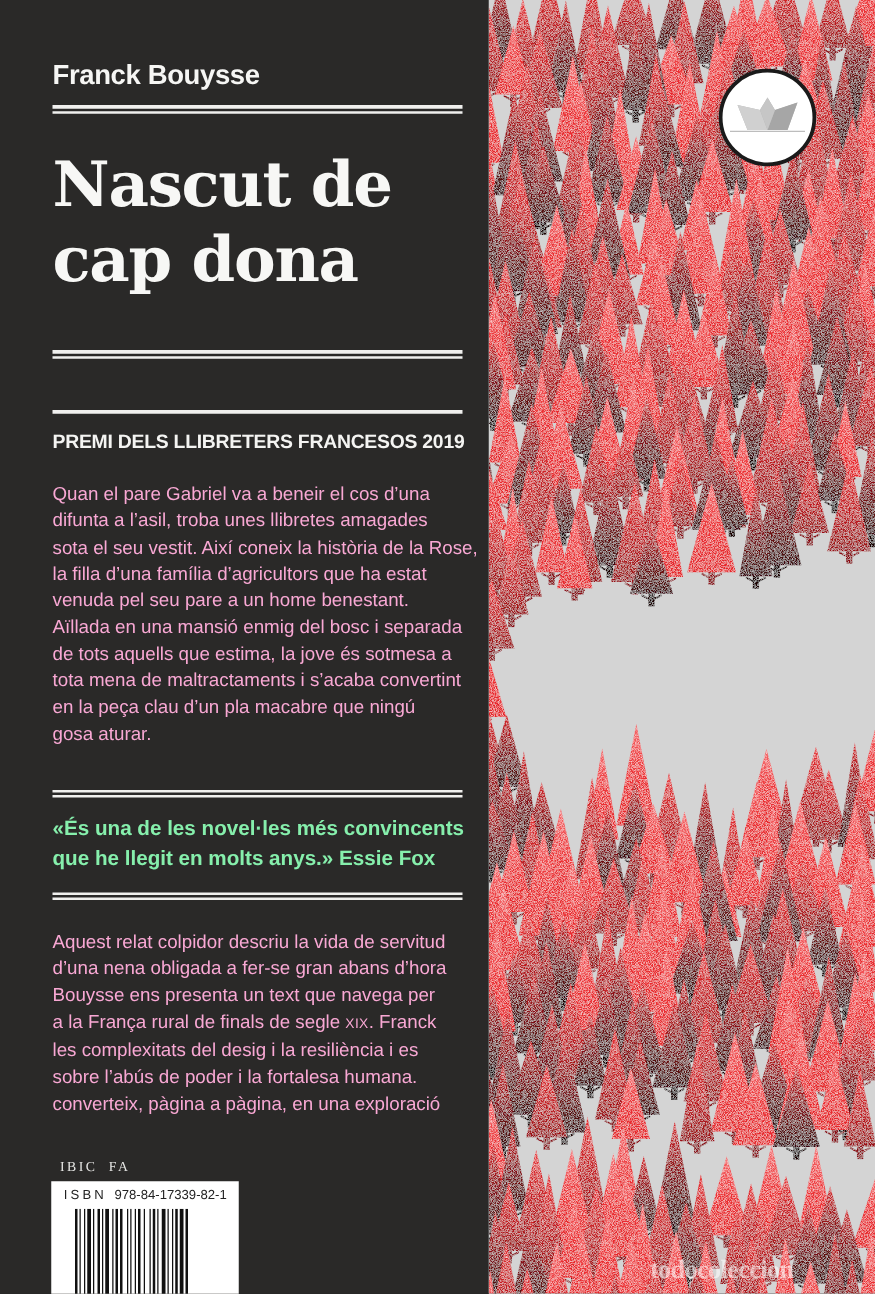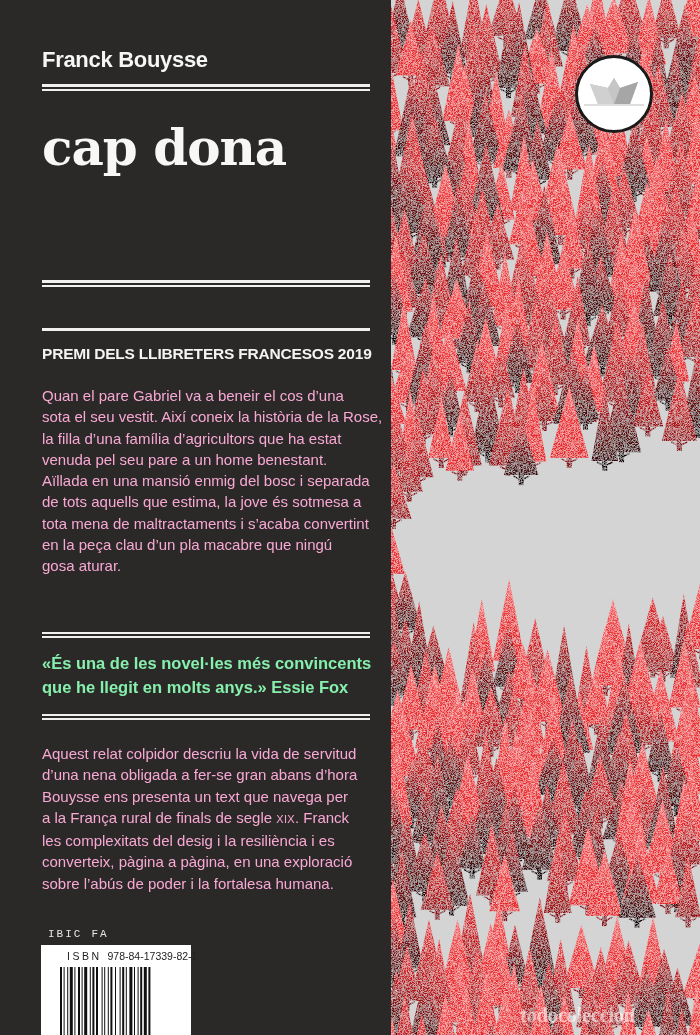--- a/index.html
+++ b/index.html
@@ -39,28 +39,28 @@
     .synopsis div, .blurb div { white-space: nowrap; }
     .quote {
       position: absolute; left: 42px; top: 651px; width: 330px;
       font-family: "Liberation Sans", sans-serif; font-weight: bold; font-size: 16.5px; line-height: 24px; color: #86efac;
     }
     .quote div { white-space: nowrap; }
     .blurb { top: 743px; }
     .smallcaps { font-size: 11px; letter-spacing: 0.3px; }
     .ibic {
       position: absolute; left: 48px; top: 928px;
-      font-family: Liberation Mono, monospace; font-size: 11px; letter-spacing: 2px; color: #e6e6e4;
+      font-family: Liberation Serif, serif; font-size: 11px; letter-spacing: 2px; color: #e6e6e4;
     }
     .ibic span + span { margin-left: 9px; }
     .barcode-box {
       position: absolute; left: 41px; top: 945px; width: 150px; height: 95px; background: #ffffff;
     }
     .isbn {
-      position: absolute; left: 26px; top: 5px;
+      position: absolute; left: 10px; top: 5px;
       font-family: "Liberation Sans", sans-serif; font-size: 10.5px; color: #222; white-space: nowrap;
     }
     .isbn .lbl { letter-spacing: 2.5px; margin-right: 6px; }
     .bars { position: absolute; left: 19px; top: 22px; width: 125px; height: 75px; }
     .art {
       position: absolute; left: 391px; top: 0; width: 309px; height: 1035px; overflow: hidden;
       background: #d6d6d6;
     }
     .art svg { display: block; }
     .logo {
@@ -81,37 +81,39 @@
 
   <div class="panel">
     <div class="author">Franck Bouysse</div>
 
     <div class="rule" style="top:84px;">
       <div class="l"></div>
         <div class="l2"></div>
     </div>
 
     <div class="title">
+      <div>Nascut de</div>
       <div>cap dona</div>
     </div>
 
     <div class="rule" style="top:280px;">
       <div class="l"></div>
         <div class="l2"></div>
     </div>
 
 
     <div class="rule single" style="top:328px;">
       <div class="l"></div>
     </div>
 
     <div class="prize">PREMI DELS LLIBRETERS FRANCESOS 2019</div>
 
     <div class="synopsis">
       <div>Quan el pare Gabriel va a beneir el cos d’una</div>
+      <div>difunta a l’asil, troba unes llibretes amagades</div>
       <div>sota el seu vestit. Així coneix la història de la Rose,</div>
       <div>la filla d’una família d’agricultors que ha estat</div>
       <div>venuda pel seu pare a un home benestant.</div>
       <div>Aïllada en una mansió enmig del bosc i separada</div>
       <div>de tots aquells que estima, la jove és sotmesa a</div>
       <div>tota mena de maltractaments i s’acaba convertint</div>
       <div>en la peça clau d’un pla macabre que ningú</div>
       <div>gosa aturar.</div>
     </div>
 
@@ -129,22 +131,22 @@
       <div class="l" style="height:2px"></div>
         <div class="l2"></div>
     </div>
 
     <div class="blurb">
       <div>Aquest relat colpidor descriu la vida de servitud</div>
       <div>d’una nena obligada a fer-se gran abans d’hora</div>
       <div>Bouysse ens presenta un text que navega per</div>
       <div><span>a la França rural de finals de segle </span><span class="smallcaps">XIX</span><span>. Franck</span></div>
       <div>les complexitats del desig i la resiliència i es</div>
+      <div>sobre l’abús de poder i la fortalesa humana.</div>
       <div>converteix, pàgina a pàgina, en una exploració</div>
-      <div>sobre l’abús de poder i la fortalesa humana.</div>
     </div>
 
     <div class="ibic">
       <span>IBIC</span><span>FA</span>
     </div>
 
     <div class="barcode-box">
       <div class="isbn">
         <span class="lbl">ISBN</span><span>978-84-17339-82-1</span>
       </div>

